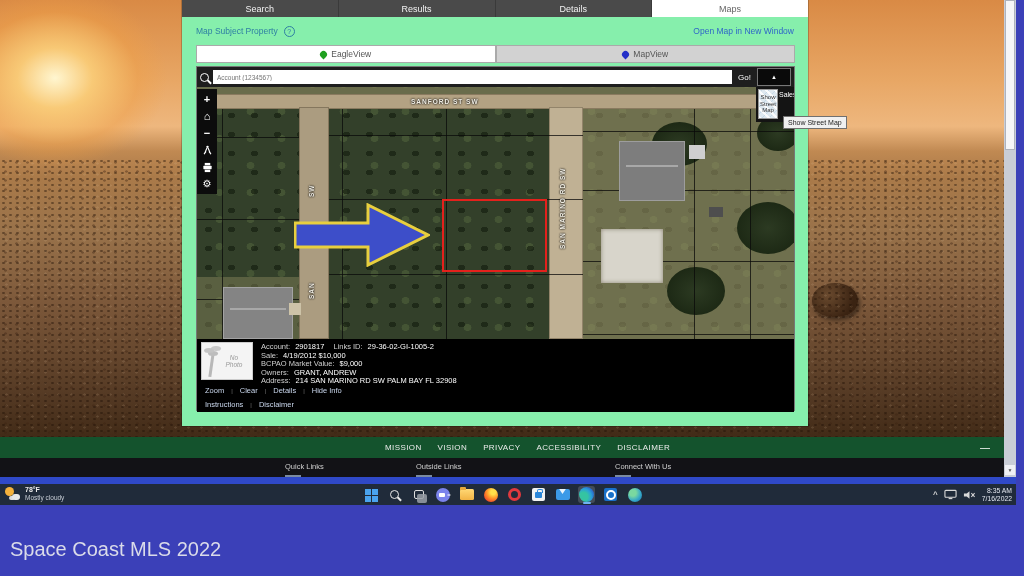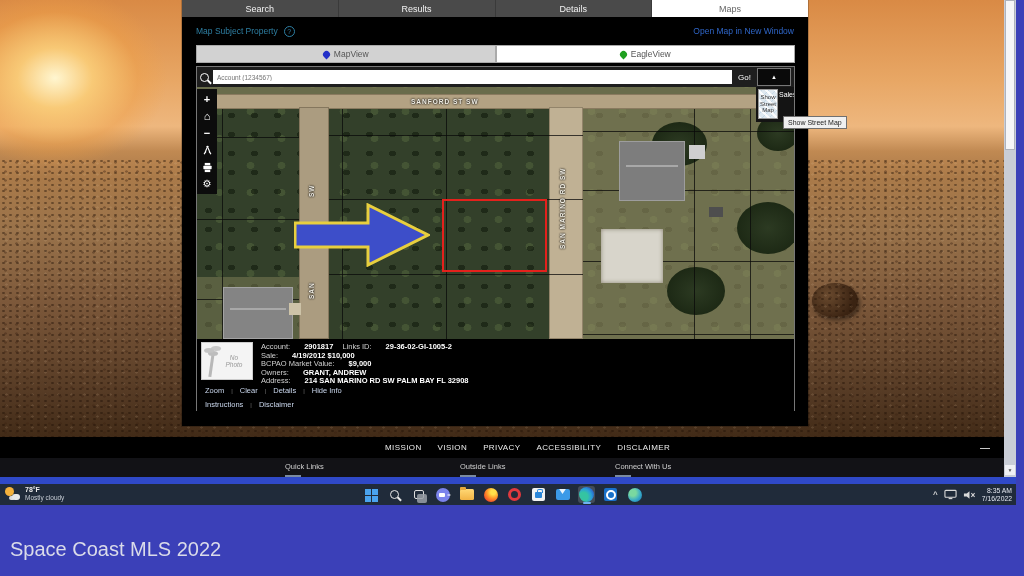--- a/index.html
+++ b/index.html
@@ -17,21 +17,21 @@
     background-image:
       radial-gradient(rgba(30,15,5,.5) 1px, transparent 1.6px),
       radial-gradient(rgba(60,35,18,.45) 1px, transparent 1.8px),
       radial-gradient(rgba(230,200,160,.16) 1px, transparent 1.6px);
     background-size: 7px 6px, 11px 9px, 13px 11px; }
   .shell { position: absolute; left: 812px; top: 283px; width: 46px; height: 34px;
     background: radial-gradient(circle at 35% 35%, #6a4a2e, #3a2312 70%);
     border-radius: 50% 50% 45% 45%; box-shadow: 2px 3px 4px rgba(0,0,0,.45); }
 
   
-  .panel { position: absolute; left: 182px; top: 0; width: 626px; height: 426px; background: #000000;
+  .panel { position: absolute; left: 182px; top: 0; width: 626px; height: 426px; background: #86efac;
            box-shadow: 0 0 0 1px rgba(0,0,0,.2); }
   .main-tabs { display: flex; height: 17px; background: #4a4a4a; }
   .main-tab { flex: 1; display: flex; align-items: center; justify-content: center;
               font-size: 9px; color: #f2f2f2; border-right: 1px solid #3a3a3a; cursor: pointer; }
   .main-tab:last-child { border-right: none; }
   .main-tab.active { background: #fff; color: #666; }
   .sub-header { height: 28px; display: flex; align-items: center; justify-content: space-between; padding: 6px 14px; }
   .msp { display: flex; align-items: center; gap: 6px; color: var(--teal, #2e7fa3); font-size: 8.5px; cursor: pointer; }
   .help-circle { width: 11px; height: 11px; border: 1px solid var(--teal, #2e7fa3); border-radius: 50%;
                  font-size: 7px; color: var(--teal, #2e7fa3); display: flex; align-items: center; justify-content: center; }
@@ -106,29 +106,29 @@
   .info-bar { height: 45px; background: #000; display: flex; padding: 3px 4px; gap: 8px; }
   .no-photo { width: 52px; height: 38px; background: #f4f4f4; border: 1px solid #ccc; position: relative;
               display: flex; align-items: center; justify-content: center; flex: none; }
   .palm-trunk { position: absolute; left: 8px; top: 10px; width: 3px; height: 24px; background: #b8b8b8; transform: rotate(8deg); }
   .palm-fronds { position: absolute; left: 2px; top: 5px; width: 10px; height: 5px; background: #c4c4c4; border-radius: 50%;
                  box-shadow: 7px -2px 0 #c9c9c9, 4px 3px 0 #bdbdbd; }
   .np-text { font-size: 6.5px; color: #9a9a9a; font-style: italic; line-height: 7px; text-align: center;
              width: 24px; margin-left: 14px; }
   .info-text { font-size: 7.5px; line-height: 8.6px; color: #e8e8e8; padding-top: 1px; }
   .ilabel { color: #cfcfcf; }
-  .ival { font-weight: bold; color: #fff; margin-left: 14px; margin-right: 9px; }
+  .ival { font-weight: normal; color: #fff; margin-left: 5px; margin-right: 9px; }
   .mw-links { background: #000; height: 13px; display: flex; align-items: center; padding-left: 8px;
               font-size: 7.5px; color: #c9d6ec; gap: 7px; }
   .mw-links .lnk { cursor: pointer; }
   .mw-links .sep { color: #777; font-size: 6px; }
   .mw-links.last { height: 15px; }
 
   
-  .footer-bar1 { position: absolute; left: 0; top: 437px; width: 1004px; height: 21px; background: #000000; }
+  .footer-bar1 { position: absolute; left: 0; top: 437px; width: 1004px; height: 21px; background: #14532d; }
   .footer-nav { position: absolute; left: 385px; top: 0; height: 21px; display: flex; gap: 16px; align-items: center;
                 font-size: 8px; color: #ececec; letter-spacing: .4px; }
   .footer-nav .fnav { cursor: pointer; }
   .minimize { position: absolute; right: 14px; top: 0; height: 21px; display: flex; align-items: center;
               color: #fff; font-size: 10px; cursor: pointer; }
   .footer-bar2 { position: absolute; left: 0; top: 458px; width: 1004px; height: 19px; background: #121216; }
   .fcol { position: absolute; top: 4px; font-size: 7.5px; color: #cfcfcf; }
   .fcol::after { content: ''; display: block; width: 16px; height: 2px; background: #7a8aa0; margin-top: 4px; }
   .blue-band { position: absolute; left: 0; top: 477px; width: 1016px; height: 7px; background: #2f49c8; }
 
@@ -212,27 +212,27 @@
 
     <div class="sub-header">
       <div class="msp">
         <span>Map Subject Property</span>
         <span class="help-circle">?</span>
       </div>
       <div class="open-map">Open Map in New Window</div>
     </div>
 
     <div class="view-tabs">
+      <div class="view-tab">
+        <span class="pin green"></span>
+        <span>EagleView</span>
+      </div>
       <div class="view-tab active">
         <span class="pin blue"></span>
         <span>MapView</span>
-      </div>
-      <div class="view-tab">
-        <span class="pin green"></span>
-        <span>EagleView</span>
       </div>
     </div>
 
     <div class="map-widget">
 
       <div class="mw-toolbar">
         <span class="search-glyph"></span>
         <input class="mw-input" placeholder="Account (1234567)" style="">
         <span class="go-btn">Go!</span>
         <div class="collapse-btn">▲</div>
@@ -390,21 +390,21 @@
       <span class="fnav">MISSION</span>
       <span class="fnav">VISION</span>
       <span class="fnav">PRIVACY</span>
       <span class="fnav">ACCESSIBILITY</span>
       <span class="fnav">DISCLAIMER</span>
     </div>
     <div class="minimize">—</div>
   </div>
   <div class="footer-bar2">
     <div class="fcol" style="left:285px;">Quick Links</div>
-    <div class="fcol" style="left:460px;">Outside Links</div>
+    <div class="fcol" style="left:416px;">Outside Links</div>
     <div class="fcol" style="left:615px;">Connect With Us</div>
   </div>
   <div class="blue-band"></div>
 
   <div class="taskbar">
     <div class="weather">
       <span class="wicon"></span>
       <span>
         <div class="wtemp">78°F</div>
         <div class="wcond">Mostly cloudy</div>

